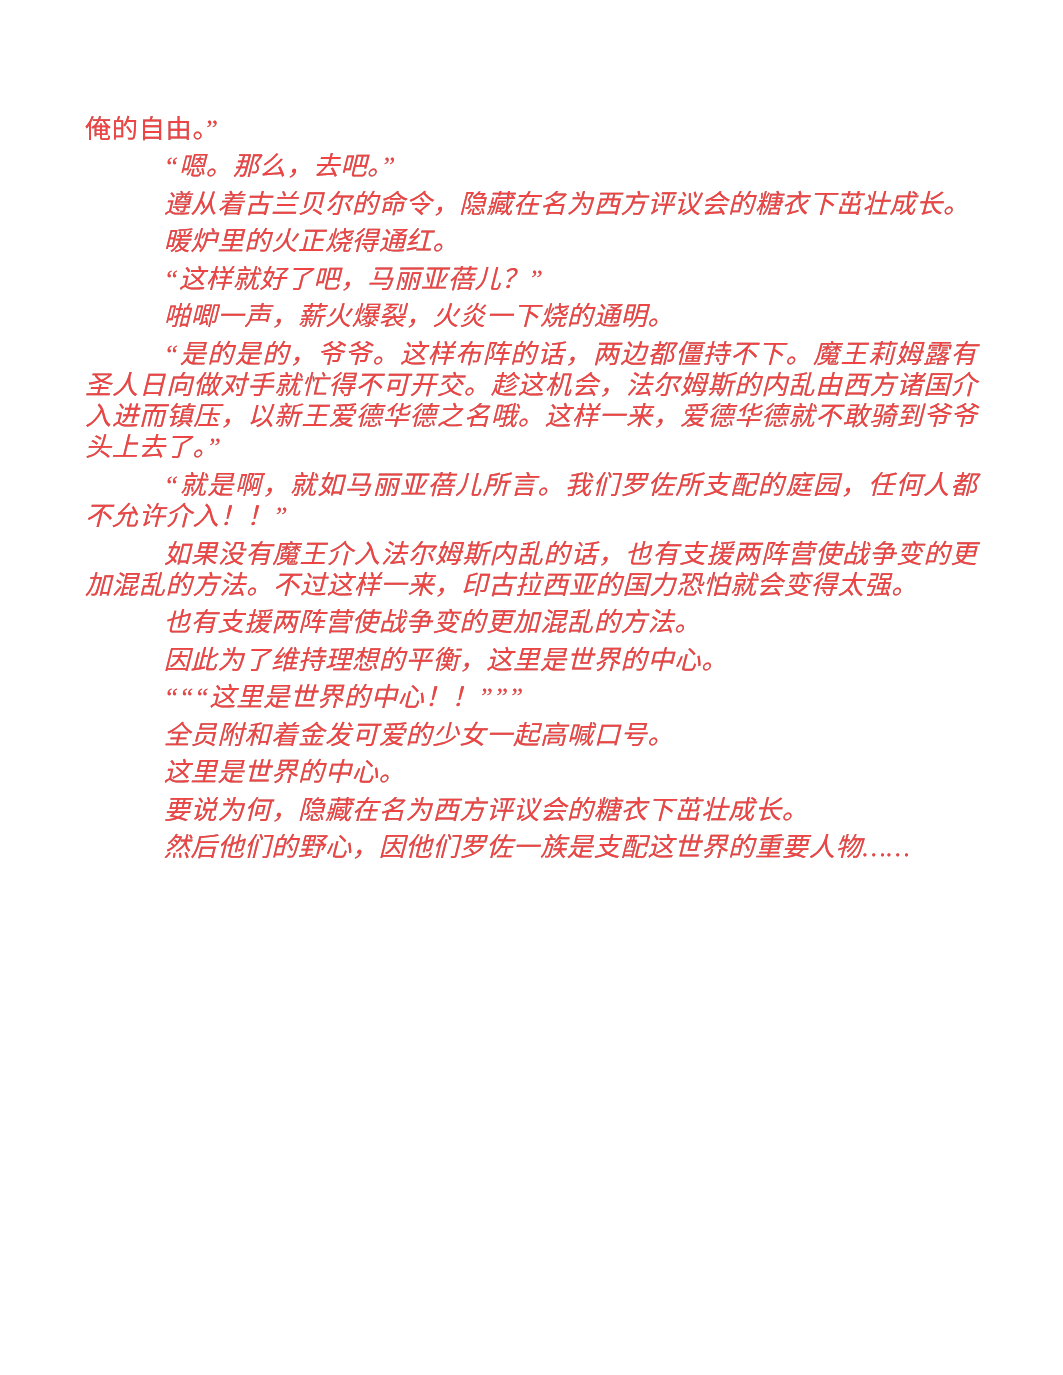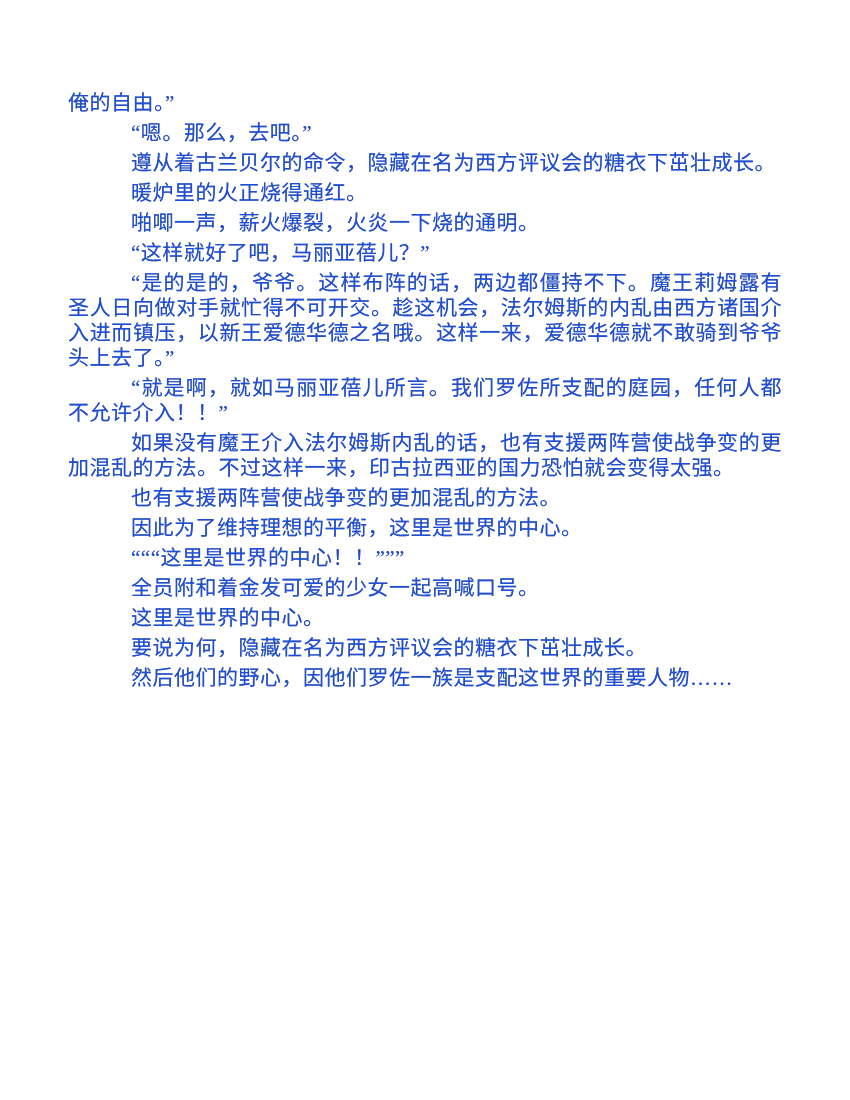--- a/index.html
+++ b/index.html
@@ -15,44 +15,45 @@
     overflow: hidden;
   }
   .text-block {
     position: absolute;
     left: 68px;
     top: 91px;
     width: 714px;
     font-family: "Liberation Serif", "DejaVu Serif", serif;
     font-size: 21px;
     line-height: 25px;
-    color: #1d4ed8;
+    color: #ef4444;
     text-align: justify;
     letter-spacing: 0.5px;
     text-shadow: 0 0 0.5px rgba(20,20,20,0.45);
   }
   .text-block p {
     margin: 0 0 5px 0;
     padding: 0;
   }
   .text-block p.indented {
     text-indent: 3em;
+    font-style: italic;
   }
 </style>
 </head>
 <body>
 
 <div class="page">
   <div class="text-block">
       <p>俺的自由。”</p>
       <p class="indented">“嗯。那么，去吧。”</p>
       <p class="indented">遵从着古兰贝尔的命令，隐藏在名为西方评议会的糖衣下茁壮成长。</p>
       <p class="indented">暖炉里的火正烧得通红。</p>
+      <p class="indented">“这样就好了吧，马丽亚蓓儿？”</p>
       <p class="indented">啪唧一声，薪火爆裂，火炎一下烧的通明。</p>
-      <p class="indented">“这样就好了吧，马丽亚蓓儿？”</p>
       <p class="indented">“是的是的，爷爷。这样布阵的话，两边都僵持不下。魔王莉姆露有圣人日向做对手就忙得不可开交。趁这机会，法尔姆斯的内乱由西方诸国介入进而镇压，以新王爱德华德之名哦。这样一来，爱德华德就不敢骑到爷爷头上去了。”</p>
       <p class="indented">“就是啊，就如马丽亚蓓儿所言。我们罗佐所支配的庭园，任何人都不允许介入！！”</p>
       <p class="indented">如果没有魔王介入法尔姆斯内乱的话，也有支援两阵营使战争变的更加混乱的方法。不过这样一来，印古拉西亚的国力恐怕就会变得太强。</p>
       <p class="indented">也有支援两阵营使战争变的更加混乱的方法。</p>
       <p class="indented">因此为了维持理想的平衡，这里是世界的中心。</p>
       <p class="indented">“““这里是世界的中心！！”””</p>
       <p class="indented">全员附和着金发可爱的少女一起高喊口号。</p>
       <p class="indented">这里是世界的中心。</p>
       <p class="indented">要说为何，隐藏在名为西方评议会的糖衣下茁壮成长。</p>
       <p class="indented">然后他们的野心，因他们罗佐一族是支配这世界的重要人物……</p>

